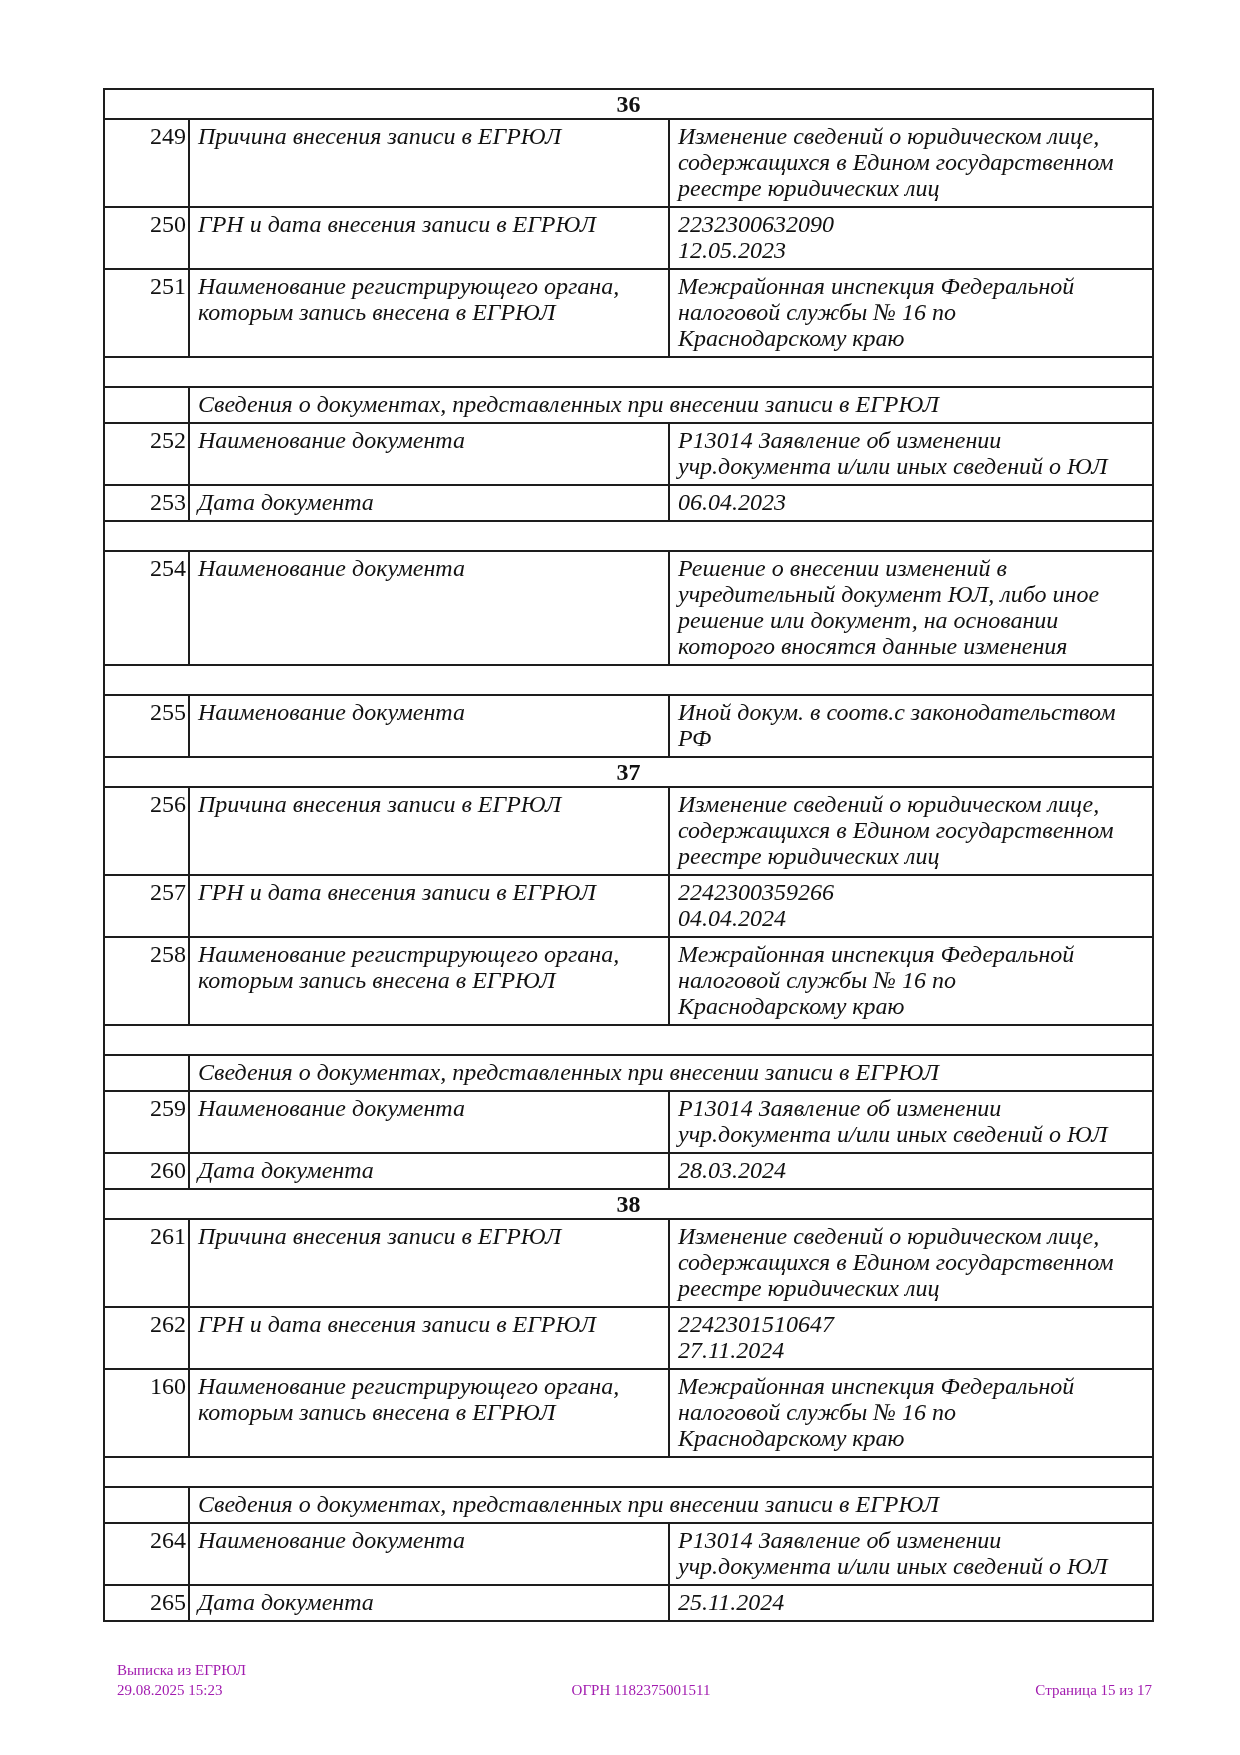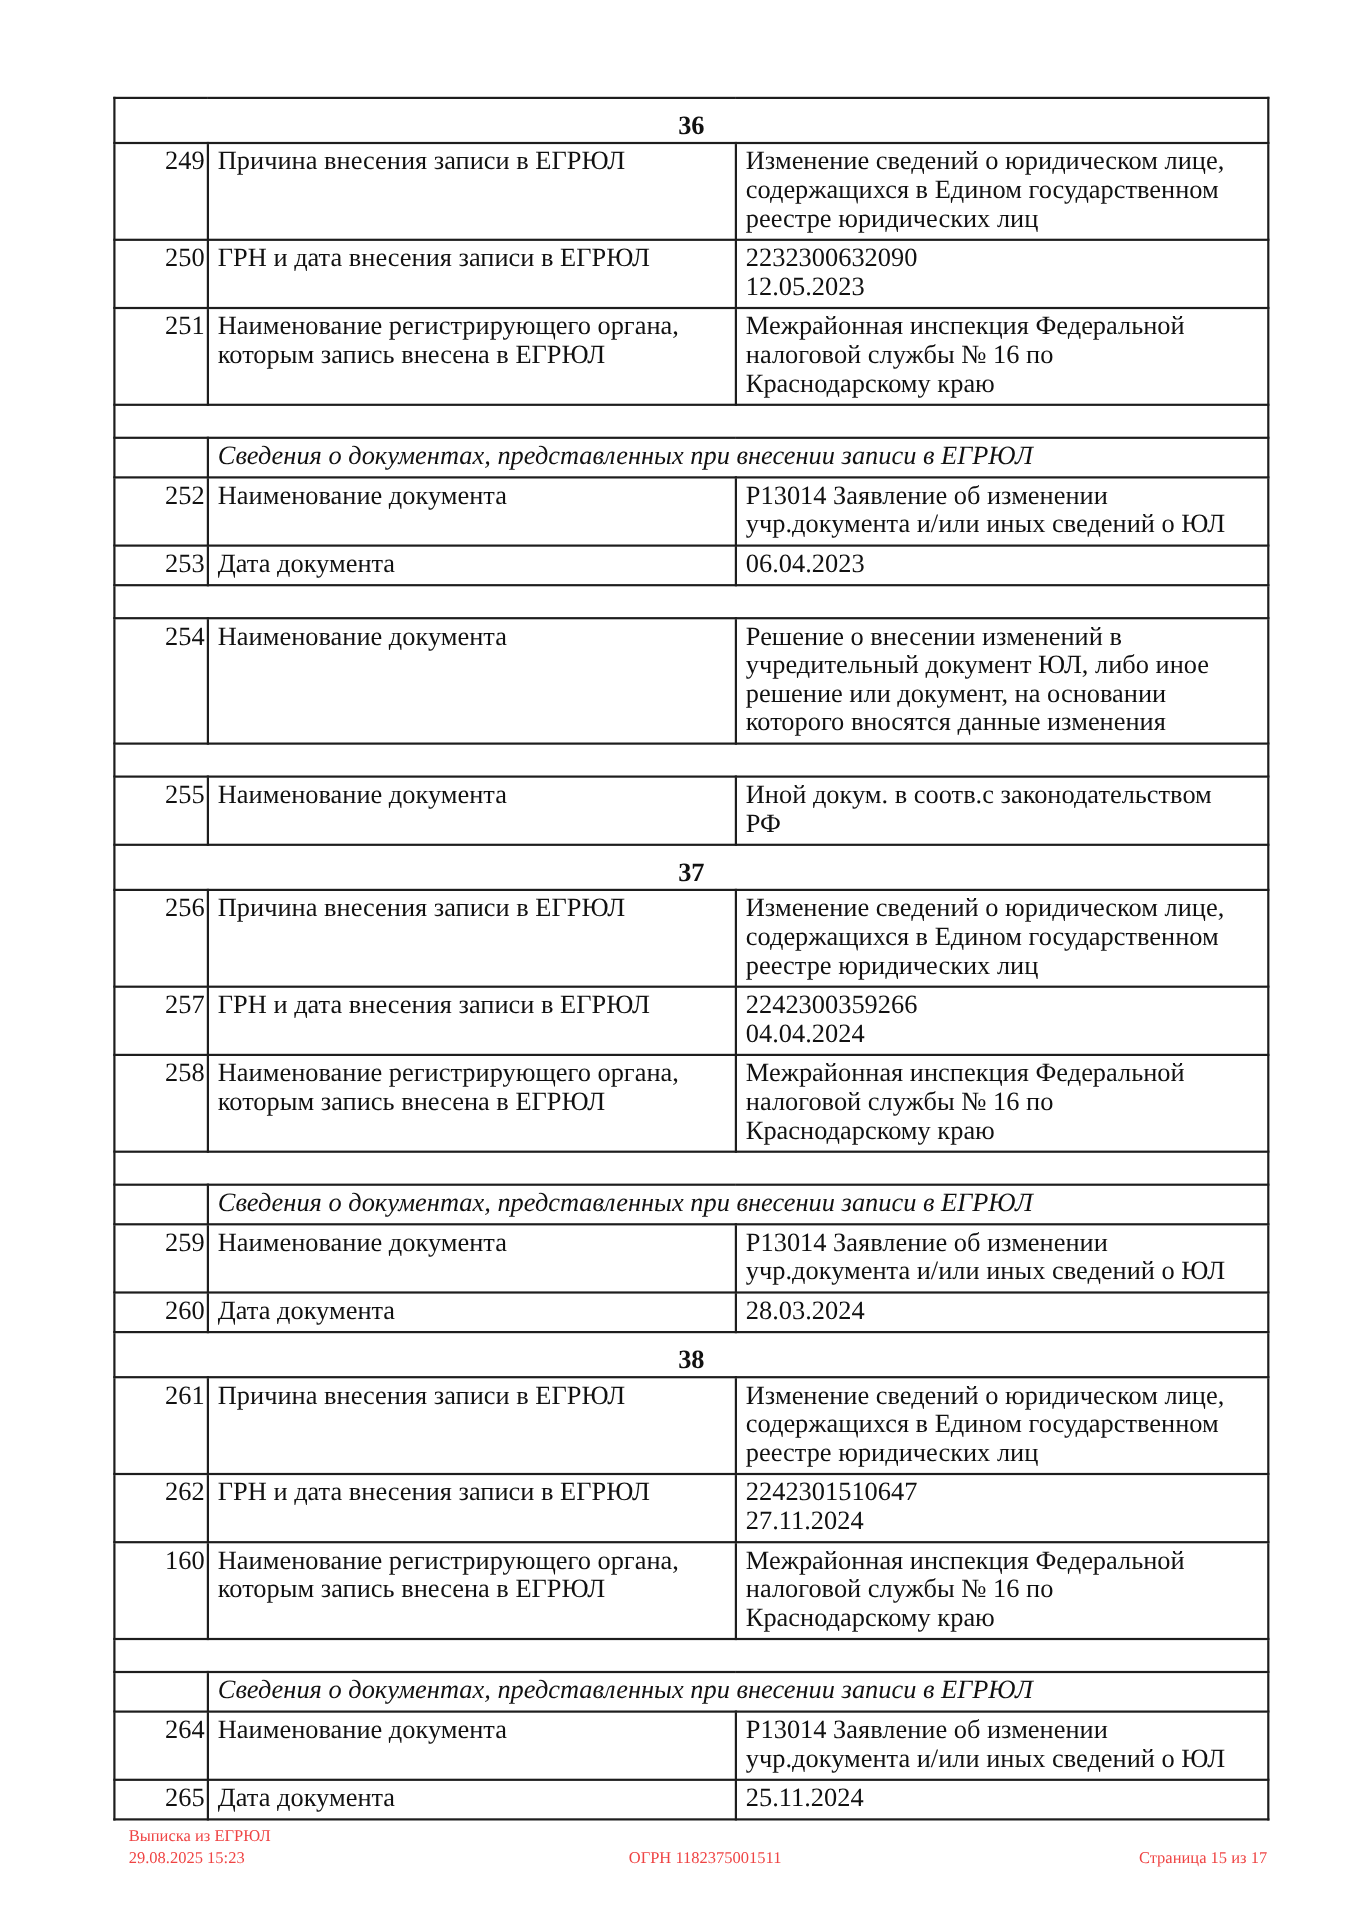--- a/index.html
+++ b/index.html
@@ -13,26 +13,26 @@
     border-collapse:collapse;table-layout:fixed;
   }
   .registry-table td{
     border:2px solid #1d1d1d;
     vertical-align:top;
     font-size:24px;line-height:26px;
     padding:3px 8px 5px 8px;
     overflow:hidden;
   }
   td.num-cell{text-align:right;padding-left:2px;padding-right:2px;}
-  td.label-cell,td.value-cell{white-space:pre-line;}
-  td.section-cell{text-align:center;font-weight:bold;padding-top:12px;padding-bottom:1px;margin-top:43px;}
+  td.label-cell,td.value-cell{white-space:pre-line;font-style:italic;}
+  td.section-cell{text-align:center;font-weight:bold;padding-top:1px;padding-bottom:1px;margin-top:43px;}
   td.spacer-cell{height:28px;padding:0;}
   td.subheader-cell{white-space:nowrap;font-style:italic;}
   .footer{position:absolute;left:0;top:1660px;width:1240px;height:46px;
-    font-size:15px;line-height:20px;color:#ef4444;}
+    font-size:15px;line-height:20px;color:#a21caf;}
   .footer-left{position:absolute;left:117px;top:0;text-align:left;}
   .footer-center{position:absolute;left:0;top:20px;width:1240px;text-align:center;margin-left:21px;}
   .footer-right{position:absolute;right:88px;top:20px;}
 </style>
 </head>
 <body>
 
 <div class="page">
 
   <table class="registry-table">

